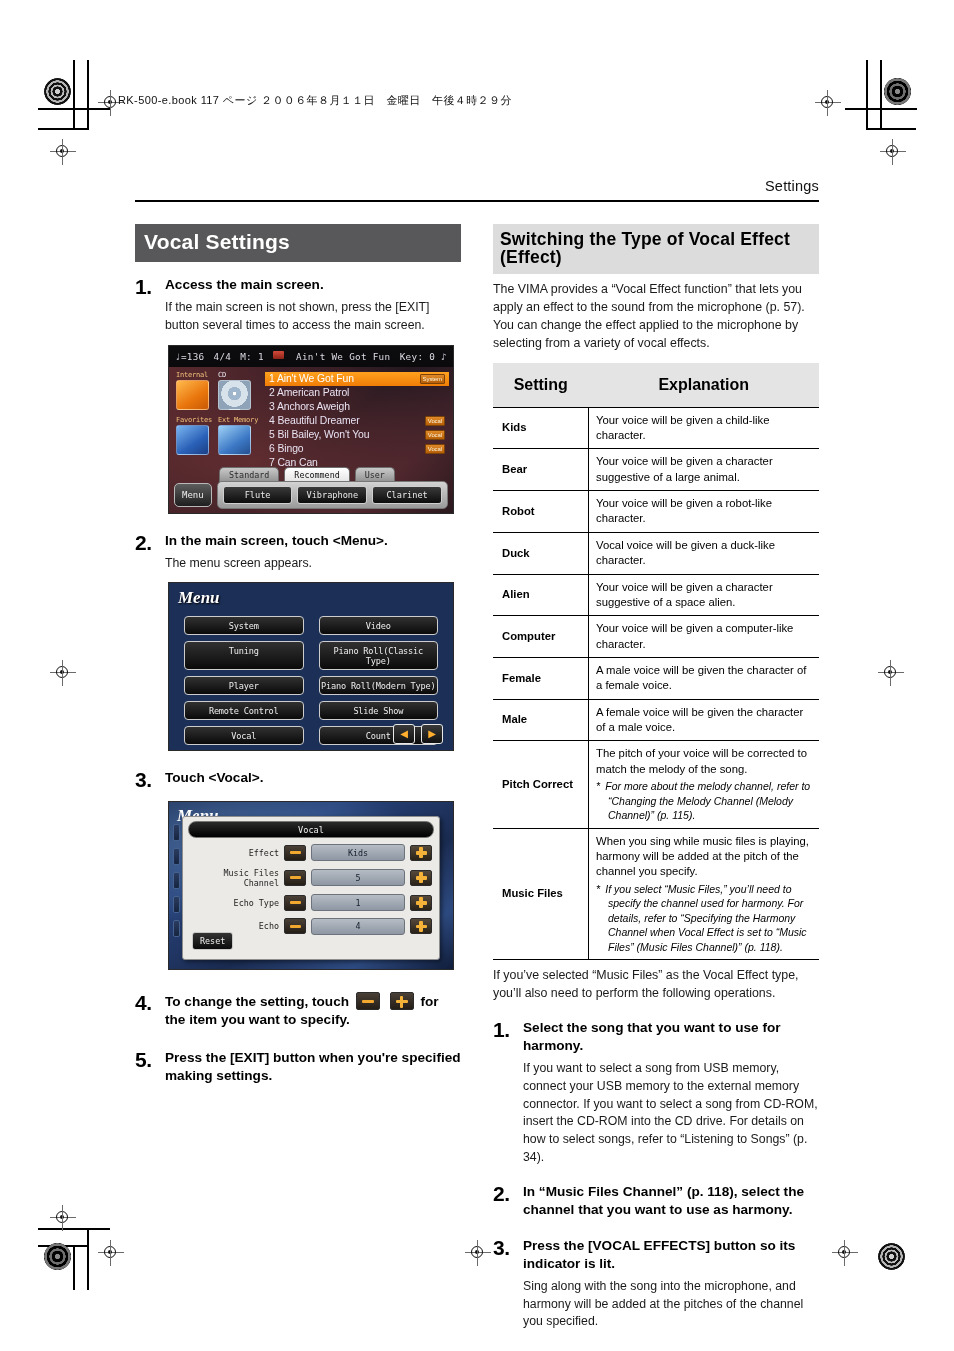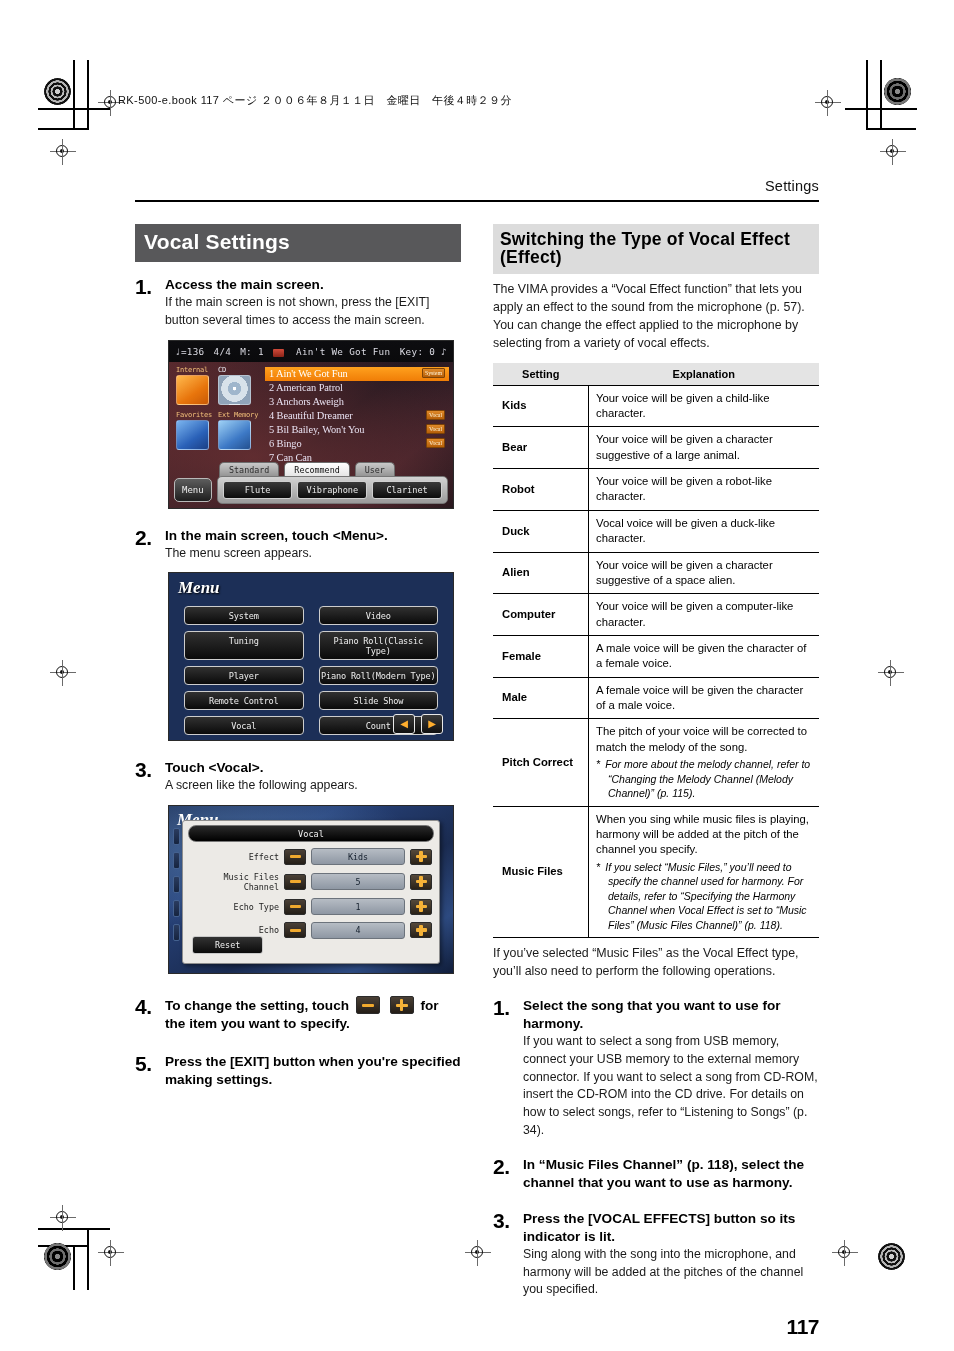--- a/index.html
+++ b/index.html
@@ -33,63 +33,63 @@
   .col{width:326px;}
 
   .secbar{background:#58585a;color:#fff;font-size:21px;font-weight:bold;letter-spacing:.2px;
           padding:7px 0 9px 9px;line-height:1.05;}
   .secbar.light{background:#dcdcdc;color:#000;font-size:17.5px;padding:6px 0 7px 7px;}
 
   .step{display:flex;margin-top:14px;}
   .stepnum{font-size:21px;font-weight:bold;width:30px;flex:0 0 30px;line-height:1.05;letter-spacing:-.5px;}
   .stepbody{flex:1;}
   .stepttl{font-size:13.6px;font-weight:bold;line-height:1.32;}
-  .stepdesc{font-size:12.3px;line-height:1.45;color:#1a1a1a;}
+  .stepdesc{font-size:12.3px;line-height:1.45;margin-top:5px;color:#1a1a1a;}
   .para{font-size:12.4px;line-height:1.45;margin-top:7px;color:#1a1a1a;}
 
   
   table.vt{border-collapse:collapse;width:326px;margin-top:10px;font-size:11.3px;}
-  table.vt th{background:#e4e4e4;font-weight:bold;font-size:11px;padding:5px 4px;border-bottom:1.6px solid #000;}
+  table.vt th{background:#e4e4e4;font-weight:bold;font-size:16px;padding:13px 4px;border-bottom:1.6px solid #000;}
   table.vt th.c1{width:79px;}
   table.vt td{border-bottom:1px solid #000;padding:5px 7px;vertical-align:middle;line-height:1.36;}
   table.vt td.k{font-weight:bold;border-right:1.2px solid #000;width:79px;padding-left:9px;}
   table.vt tr:last-child td{border-bottom:1.8px solid #000;margin-left:20px;}
   .note{display:block;margin-top:2px;font-style:italic;font-size:10.5px;line-height:1.38;
         padding-left:12px;text-indent:-12px;}
 
   
   .shot{width:286px;height:169px;margin:10px 0 18px 33px;position:relative;overflow:hidden;
         border:1px solid #2a2a2a;box-sizing:border-box;}
 
   
   .s1{background:
       radial-gradient(ellipse 150% 120% at 30% 70%, rgba(140,60,60,.55) 0%, rgba(0,0,0,0) 60%),
       linear-gradient(140deg,#5a2a2e 0%,#3a1f26 28%,#241820 55%,#3d2129 78%,#22161c 100%);}
   .s1 .topbar{height:21px;background:linear-gradient(#0d0d10,#0a0a0c);color:#dcdce4;
               font-size:9.3px;font-family:"DejaVu Sans Mono",monospace;display:flex;align-items:center;
               padding:0 6px;white-space:nowrap;letter-spacing:.3px;}
   .s1 .tb-l{display:flex;gap:9px;}
-  .s1 .tb-c{flex:1;text-align:center;display:flex;align-items:flex-end;justify-content:center;gap:12px;}
+  .s1 .tb-c{flex:1;text-align:center;display:flex;align-items:flex-start;justify-content:center;gap:12px;}
   .s1 .tb-r{display:flex;gap:6px;align-items:center;}
   .micn{display:inline-block;width:11px;height:8px;background:linear-gradient(#d14a3a,#8b2418);border-radius:1px;}
   .s1 .icons{position:absolute;left:7px;top:25px;width:82px;}
   .icrow{display:flex;gap:8px;margin-bottom:6px;}
   .ic{width:34px;}
   .ic .lbl{font-size:7px;color:#f2c07a;font-family:"DejaVu Sans Mono",monospace;margin-bottom:1px;
            letter-spacing:-.2px;white-space:nowrap;}
   .ic .lbl.w{color:#e8e8f0;}
   .ic .bx{width:31px;height:28px;border-radius:3px;border:1px solid rgba(255,255,255,.35);}
   .bx.orange{background:linear-gradient(145deg,#ffb94d,#e8750c 60%,#c95a05);}
   .bx.cd{background:radial-gradient(circle at 50% 45%,#fff 0 8%,#9fb6cc 9% 30%,#d8e2ea 31% 60%,#8fa3b8 61% 100%);
          border-radius:3px;}
   .bx.blue{background:linear-gradient(145deg,#7ab4ef,#2a61b8 60%,#1b3f85);}
   .bx.usb{background:linear-gradient(145deg,#9dd0f5,#3d79c6 60%,#24508f);}
   .s1 .list{position:absolute;left:96px;top:26px;right:4px;}
-  .s1 .li{font-size:10.4px;color:#e9e2f2;font-family:Liberation Serif, serif;
-          padding:1.5px 4px;display:flex;align-items:flex-start;letter-spacing:-.1px;}
+  .s1 .li{font-size:10.4px;color:#e9e2f2;font-family:Liberation Sans, sans-serif;
+          padding:1.5px 4px;display:flex;align-items:flex-end;letter-spacing:-.1px;}
   .s1 .li.sel{background:linear-gradient(#ffa11e,#f07d06);color:#fff;}
   .s1 .li .tag{margin-left:auto;font-size:6px;background:linear-gradient(#e08a2a,#b55e08);
                color:#fff2d6;padding:1px 2px;border-radius:1px;border:1px solid #7d4206;}
   .s1 .tabs{position:absolute;left:50px;bottom:30px;display:flex;gap:5px;}
   .s1 .tab{font-size:8.4px;font-family:"DejaVu Sans Mono",monospace;color:#2c2c2c;
            background:linear-gradient(#c9c9c9,#8d8d8d);padding:2px 9px 3px;border-radius:5px 5px 0 0;
            border:1px solid #6d6d6d;border-bottom:none;}
   .s1 .tab.on{background:linear-gradient(#fff,#e2e2e2);color:#111;}
   .s1 .bottom{position:absolute;left:5px;right:5px;bottom:4px;display:flex;align-items:center;gap:5px;}
   .s1 .menubtn{font-size:9px;font-family:"DejaVu Sans Mono",monospace;color:#ececec;
@@ -137,21 +137,21 @@
   .sq{width:20px;height:14px;border-radius:2px;border:1px solid #2b2b2b;
       background:linear-gradient(#4a4036,#241e17);display:flex;align-items:center;justify-content:center;}
   .sq.minus:after{content:"";width:11px;height:3px;background:#f0a92e;border-radius:1px;}
   .sq.plus{background:linear-gradient(#55493a,#2a2218);position:relative;}
   .sq.plus:before{content:"";position:absolute;width:11px;height:3.4px;background:#f5b238;border-radius:1px;}
   .sq.plus:after{content:"";position:absolute;width:3.4px;height:11px;background:#f5b238;border-radius:1px;}
   .val{width:92px;text-align:center;font-size:8.4px;font-family:"DejaVu Sans Mono",monospace;color:#15202e;
        background:linear-gradient(#b6bcc4,#8e97a3);border:1px solid #6c737c;border-radius:3px;padding:2.5px 0;}
   .resetbtn{position:absolute;left:9px;bottom:9px;font-size:8.4px;font-family:"DejaVu Sans Mono",monospace;
             color:#efefef;background:linear-gradient(#333,#0b0b0b);border:1.3px solid #c9c9c9;
-            border-radius:3px;padding:3px 22px;}
+            border-radius:3px;padding:3px 7px;}
   .railL{position:absolute;left:4px;top:22px;width:7px;bottom:22px;}
   .railL i{display:block;height:15px;margin-bottom:7px;background:linear-gradient(#2a3c60,#16243f);
            border:1px solid #44618f;border-radius:2px;}
 
   
   .inlbtn{display:inline-block;vertical-align:-4px;width:22px;height:16px;margin:0 3px;border-radius:2px;
           border:1px solid #2b2b2b;background:linear-gradient(#4a4036,#241e17);position:relative;}
   .inlbtn.minus:before{content:"";position:absolute;left:5px;top:6.5px;width:12px;height:3.5px;
                        background:#f0a92e;border-radius:1px;}
   .inlbtn.plus:before{content:"";position:absolute;left:5px;top:6.5px;width:12px;height:3.5px;
@@ -349,21 +349,20 @@
             <div class="arw">
                 <span>▶</span>
               </div>
           </div>
         </div>
 
         <div class="step" style="margin-top:18px;">
           <div class="stepnum">3.</div>
           <div class="stepbody">
             <div class="stepttl">Touch &lt;Vocal&gt;.</div>
-            <div class="stepdesc">A screen like the following appears.</div>
           </div>
         </div>
 
         <div class="shot s3">
           <div class="ghost">Menu</div>
           <div class="railL">
               <i></i>
               <i></i>
               <i></i>
               <i></i>

